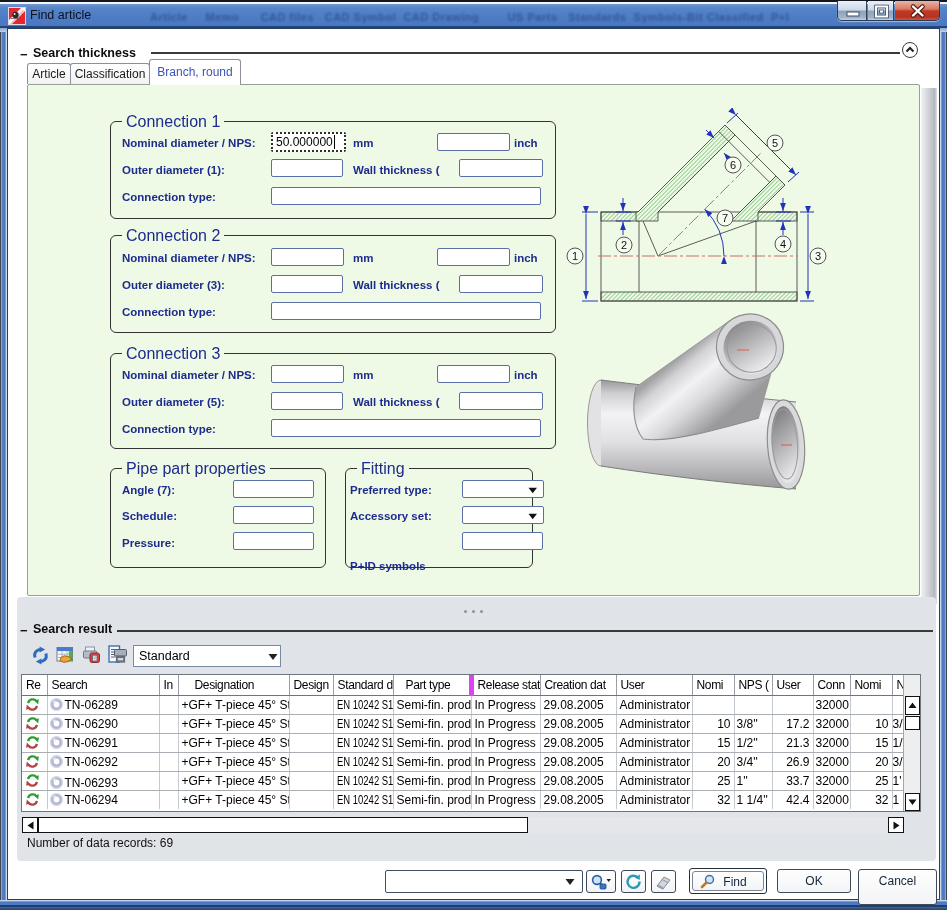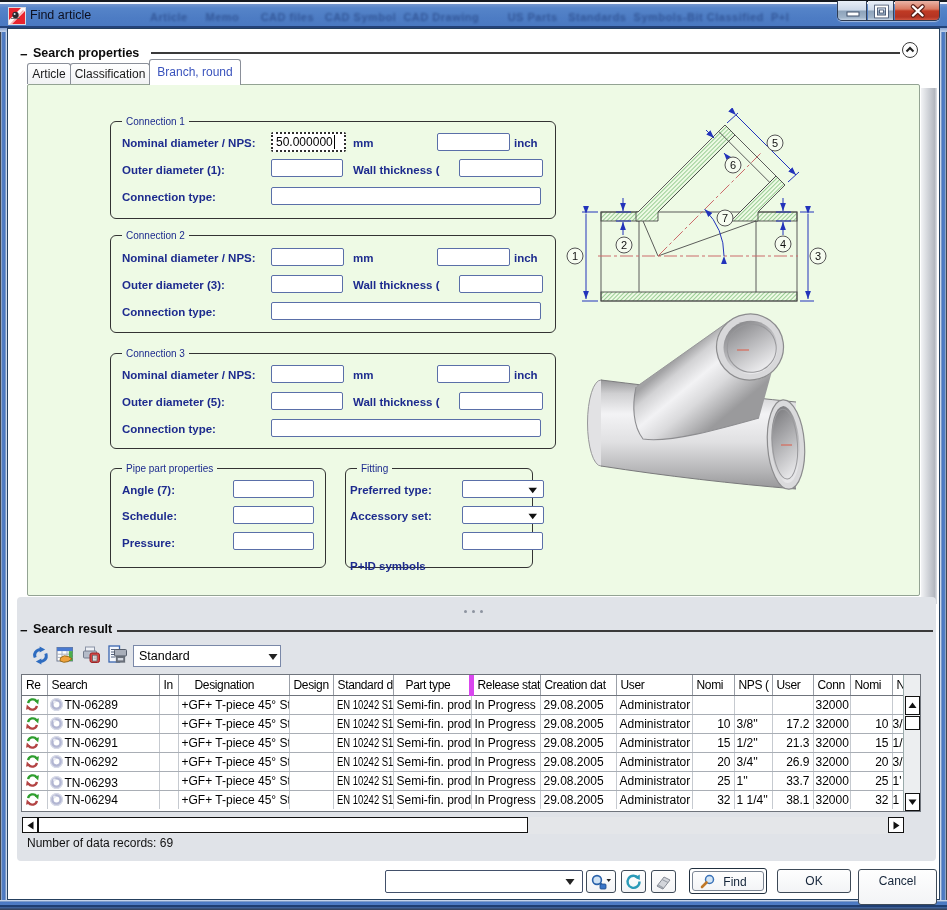--- a/index.html
+++ b/index.html
@@ -1,21 +1,21 @@
 <!DOCTYPE html>
 <html><head>
 <meta charset="utf-8">
 <style>
 html,body{margin:0;padding:0}
 #w{position:relative;width:947px;height:910px;font-family:"Liberation Sans",sans-serif;background:#fff;overflow:hidden}
 .abs{position:absolute;box-sizing:border-box}
 .lbl{position:absolute;box-sizing:border-box;font-weight:bold;font-size:11.5px;color:#1d2b8e;white-space:nowrap}
 .inp{position:absolute;box-sizing:border-box;background:#fff;border:1px solid #5a6fa8;border-radius:2px}
 .fld{position:absolute;box-sizing:border-box;border:1px solid #333;border-radius:6px}
-.leg{position:absolute;top:-6px;left:11px;background:#eefae5;padding:0 4px;font-size:10px;color:#1d2b8e;white-space:nowrap;line-height:12px}
+.leg{position:absolute;top:-6px;left:11px;background:#eefae5;padding:0 4px;font-size:16px;color:#1d2b8e;white-space:nowrap;line-height:12px}
 .tab{position:absolute;box-sizing:border-box;border:1px solid #8a8f99;border-bottom:none;border-radius:3px 3px 0 0;background:linear-gradient(180deg,#ffffff,#f1f2f4);font-size:12px;color:#1b1b1b;text-align:center}
 .cell{overflow:hidden;white-space:nowrap}
 .btn{position:absolute;box-sizing:border-box;background:linear-gradient(180deg,#fefefe,#f3f4f6);border:1px solid #3e4a58;border-radius:3px;font-size:12px;color:#15253a;text-align:center}
 </style>
 </head>
 <body>
 <div id="w">
 
 <div class="abs" style="left:0;top:0;width:947px;height:32px;background:linear-gradient(180deg,#15191f 0,#15191f 2px,#eff4fb 2px,#f3f7fd 4px,#7396ce 4px,#5584c9 8px,#4d7cc4 18px,#4a79c1 26px,#24437a 26px,#24437a 28px,#86a3d4 28px,#a9bede 30px,#c3d2ea 32px)"></div>
 <div class="abs" style="left:0;top:32px;width:7px;height:868px;background:linear-gradient(90deg,#41464e 0,#41464e 1px,#8fa6c8 1px,#8fa6c8 2px,#557fc2 2px,#4a78c2 5px,#7e9cca 5px,#7e9cca 6px,#ccd9ec 6px,#ccd9ec 7px)"></div>
@@ -45,21 +45,21 @@
     <rect x="38" y="5.5" width="11" height="10" fill="none" stroke="#fff" stroke-width="2"></rect>
     <rect x="41.5" y="9" width="4" height="3" fill="#fff" stroke="#41506b" stroke-width="0.8"></rect>
     <path d="M75,5.5 L84.5,14.5 M84.5,5.5 L75,14.5" stroke="#5c2018" stroke-width="4.6" stroke-linecap="round"></path>
     <path d="M75,5.5 L84.5,14.5 M84.5,5.5 L75,14.5" stroke="#fff" stroke-width="2.4" stroke-linecap="round"></path>
   </svg>
 </div>
 
 <div class="abs" style="left:7px;top:28px;width:933px;height:872px;border:1px solid #25405e;background:#fff"></div>
 
 <div class="abs" style="left:20px;top:47px;width:14px;height:14px;font-size:13px;font-weight:bold;color:#111">−</div>
-<div class="abs" style="left:33px;top:46px;font-size:12.5px;font-weight:bold;color:#0b0b0b">Search properties</div>
+<div class="abs" style="left:33px;top:46px;font-size:12.5px;font-weight:bold;color:#0b0b0b">Search thickness</div>
 <div class="abs" style="left:151px;top:52px;width:749px;height:2px;background:#3a3a3a"></div>
 <div class="abs" style="left:902px;top:42px;width:16px;height:16px;border:1.4px solid #3a3a3a;border-radius:50%;background:#fdfdfd"></div>
 <svg class="abs" style="left:902px;top:42px" width="16" height="16" viewBox="0 0 16 16">
       <path d="M4.5,9.5 L8,6 L11.5,9.5" fill="none" stroke="#222" stroke-width="2"></path>
     </svg>
 
 <div class="abs" style="left:921px;top:88px;width:16px;height:516px;background:linear-gradient(90deg,#f2f3f5 0,#c9ccd2 55%,#b3b7bf 85%,#dfe1e5 100%)"></div>
 
 <div class="tab" style="left:27px;top:63px;width:44px;height:21px;line-height:21px">Article</div>
 <div class="tab" style="left:70px;top:63px;width:80px;height:21px;line-height:21px">Classification</div>
@@ -506,21 +506,21 @@
             <td class="cell" style="border-right:1px solid #c6cad0;border-bottom:1px solid #a9aeb5;"></td>
             <td class="cell" style="border-right:1px solid #c6cad0;border-bottom:1px solid #a9aeb5;padding:0 0 0 3px">+GF+ T-piece 45° St</td>
             <td class="cell" style="border-right:1px solid #c6cad0;border-bottom:1px solid #a9aeb5;"></td>
             <td class="cell" style="border-right:1px solid #c6cad0;border-bottom:1px solid #a9aeb5;padding:0 0 0 3px"><span style="display:inline-block;transform:scaleX(0.79);transform-origin:0 50%;white-space:nowrap">EN 10242 S16</span></td>
             <td class="cell" style="border-right:1px solid #c6cad0;border-bottom:1px solid #a9aeb5;padding:0 0 0 3px">Semi-fin. produc</td>
             <td class="cell" style="border-right:1px solid #c6cad0;border-bottom:1px solid #a9aeb5;padding:0 0 0 3px">In Progress</td>
             <td class="cell" style="border-right:1px solid #c6cad0;border-bottom:1px solid #a9aeb5;padding:0 0 0 3px">29.08.2005</td>
             <td class="cell" style="border-right:1px solid #c6cad0;border-bottom:1px solid #a9aeb5;padding:0 0 0 3px">Administrator</td>
             <td class="cell" style="border-right:1px solid #c6cad0;border-bottom:1px solid #a9aeb5;padding:0 3px 0 0;text-align:right">32</td>
             <td class="cell" style="border-right:1px solid #c6cad0;border-bottom:1px solid #a9aeb5;padding:0 0 0 2px">1 1/4''</td>
-            <td class="cell" style="border-right:1px solid #c6cad0;border-bottom:1px solid #a9aeb5;padding:0 3px 0 0;text-align:right">38.1</td>
+            <td class="cell" style="border-right:1px solid #c6cad0;border-bottom:1px solid #a9aeb5;padding:0 3px 0 0;text-align:right">42.4</td>
             <td class="cell" style="border-right:1px solid #c6cad0;border-bottom:1px solid #a9aeb5;padding:0 0 0 2px">32000</td>
             <td class="cell" style="border-right:1px solid #c6cad0;border-bottom:1px solid #a9aeb5;padding:0 3px 0 0;text-align:right">32</td>
             <td class="cell" style="border-right:1px solid #c6cad0;border-bottom:1px solid #a9aeb5;padding:0">1</td>
           </tr>
         </tbody>
       </table>
     </div>
 
 <div class="abs" style="left:903px;top:675px;width:17px;height:136px;background:#eceef0;border-left:1px solid #9aa">
  <div class="abs" style="left:1px;top:21px;width:15px;height:19px;background:#fff;border:1.4px solid #111"></div>

